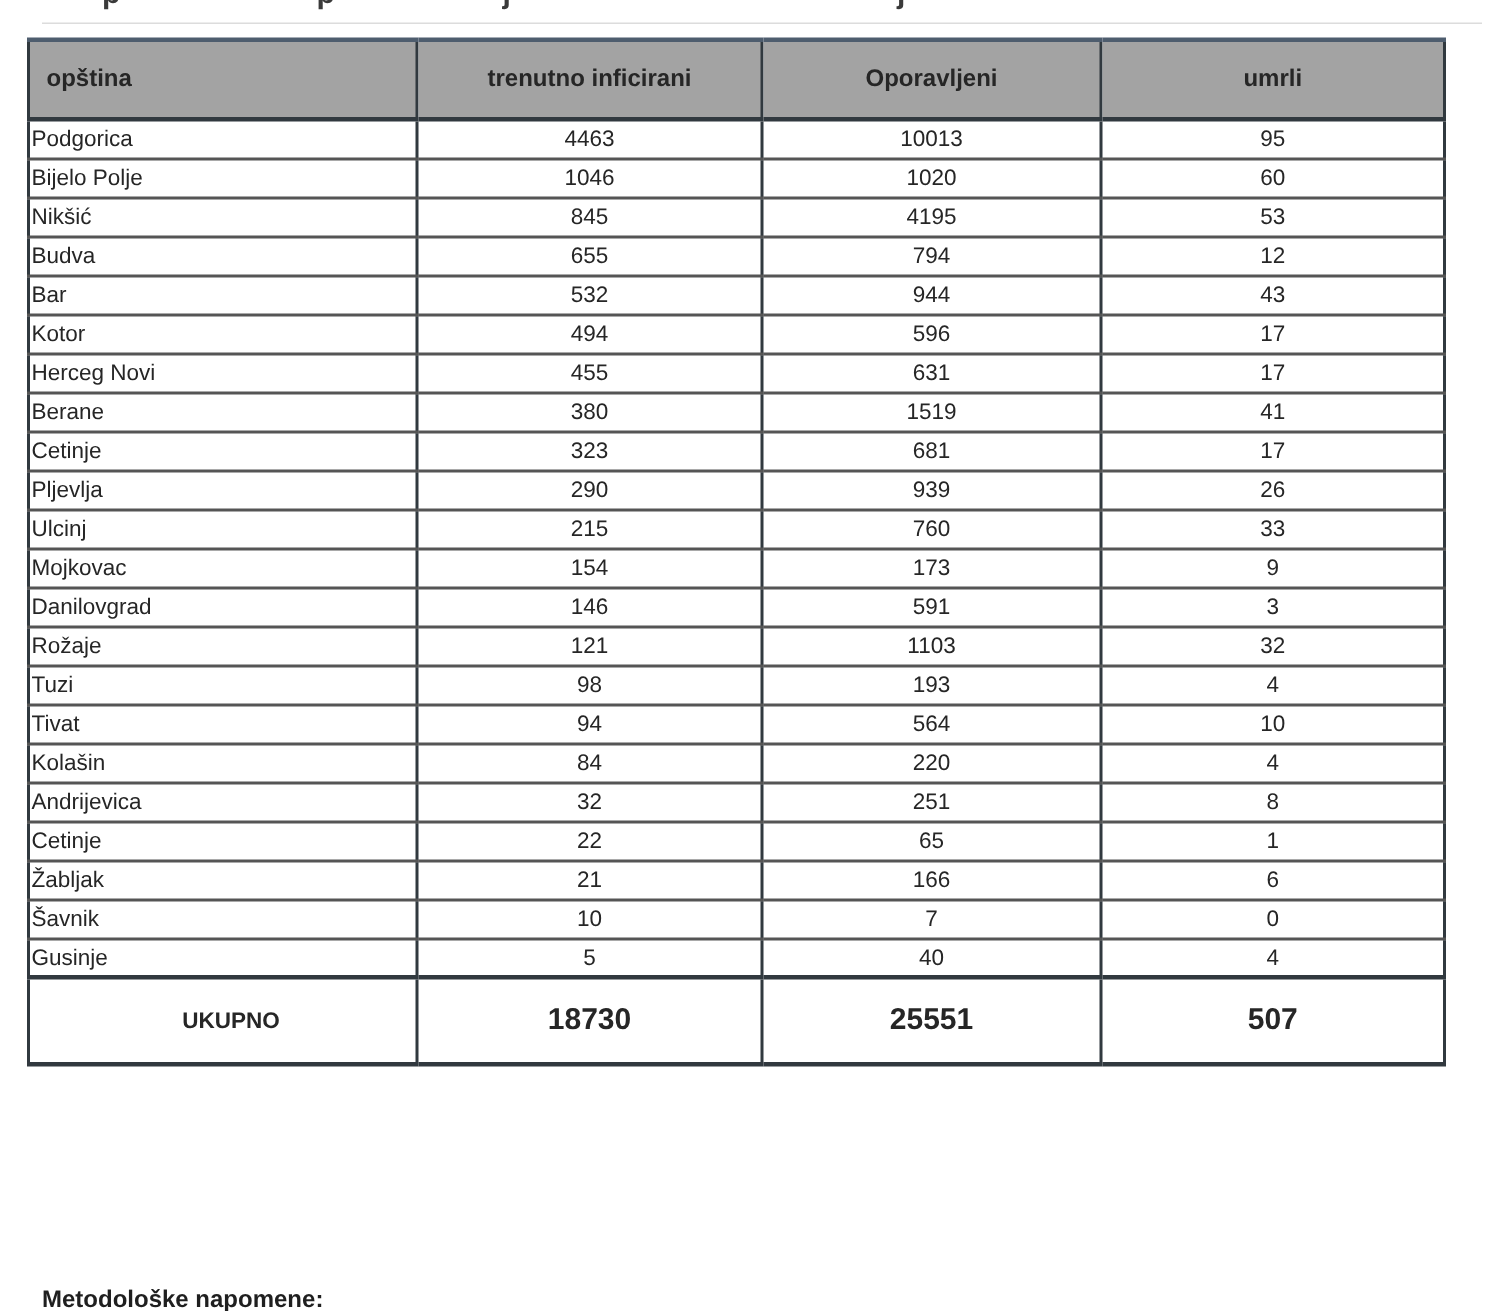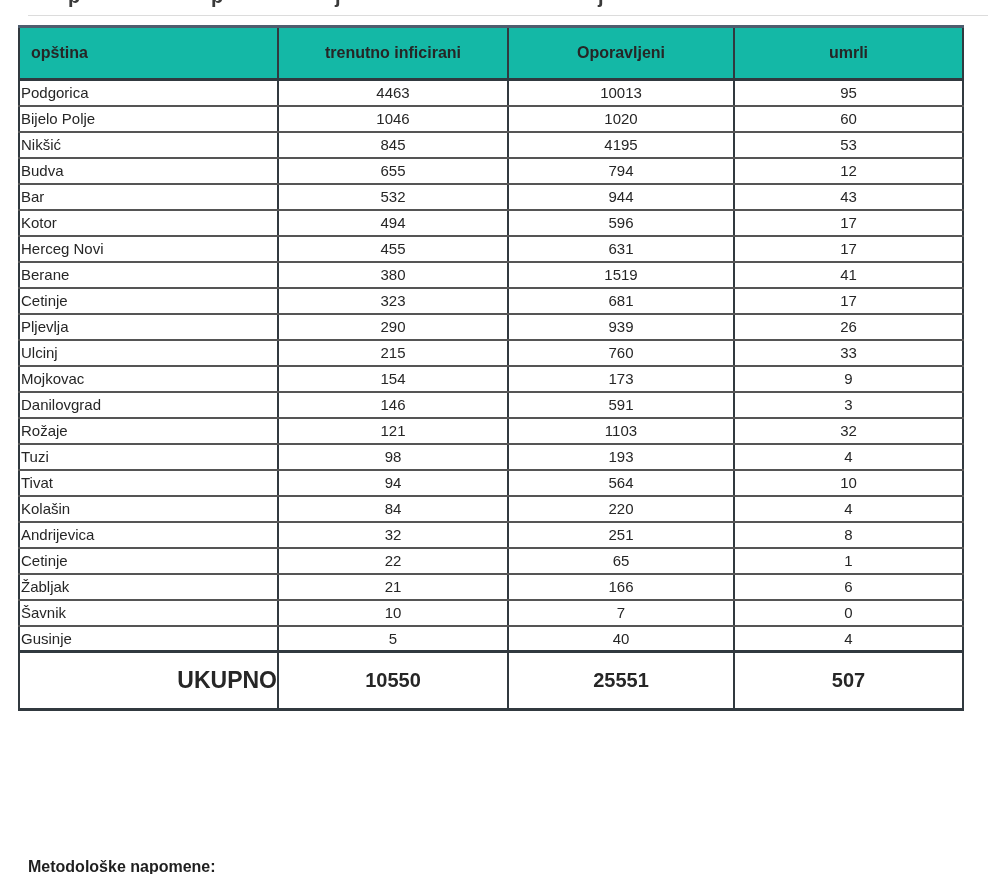--- a/index.html
+++ b/index.html
@@ -43,21 +43,21 @@
     border-left: 2px solid #31393f;
     border-right: 2px solid #31393f;
     border-top: 2px solid #555555;
     border-bottom: 2px solid #555555;
     vertical-align: middle;
     white-space: nowrap; overflow: hidden;
   }
   table.muni { border: 2px solid #31393f; }
 
   table.muni thead th {
-    background: #14b8a6;
+    background: #a3a3a3;
     height: 53px;
     font-size: 16px; font-weight: bold;
     border-top: 3px solid #4e5d6e;
     border-bottom: 3px solid #31393f;
     text-align: center;
   }
   table.muni thead th.name { text-align: left; padding-left: 11px; }
 
   table.muni tbody td {
     height: 26px;
@@ -66,21 +66,21 @@
   }
   table.muni tbody td.name { text-align: left; padding-left: 1px; }
 
   table.muni tfoot td {
     height: 58px;
     font-size: 20px; font-weight: bold;
     text-align: center;
     border-top: 3px solid #31393f;
     border-bottom: 3px solid #31393f;
   }
-  table.muni tfoot td.name { text-align: right; padding-left: 11px; font-size: 23px; }
+  table.muni tfoot td.name { text-align: center; padding-left: 11px; font-size: 15px; }
 
   
   .footer-heading {
     position: absolute; left: 28px; top: 856px;
     font-size: 16px; font-weight: bold; color: #1f1f1f;
     line-height: 22px;
   }
 </style>
 </head>
 <body>
@@ -240,21 +240,21 @@
         <tr>
           <td class="name">Gusinje</td>
           <td>5</td>
           <td>40</td>
           <td>4</td>
         </tr>
       </tbody>
     <tfoot>
       <tr>
         <td class="name">UKUPNO</td>
-        <td>10550</td>
+        <td>18730</td>
         <td>25551</td>
         <td>507</td>
       </tr>
     </tfoot>
   </table>
 
   <div class="footer-heading">Metodološke napomene:</div>
 
 </div>
 

